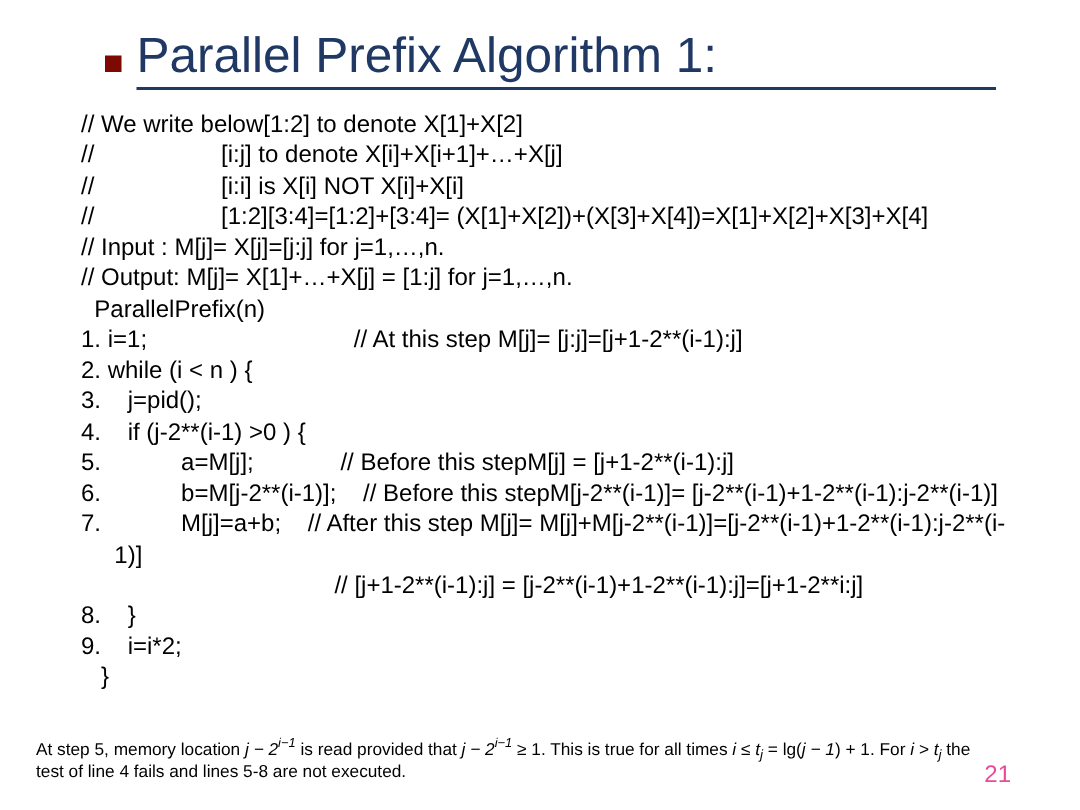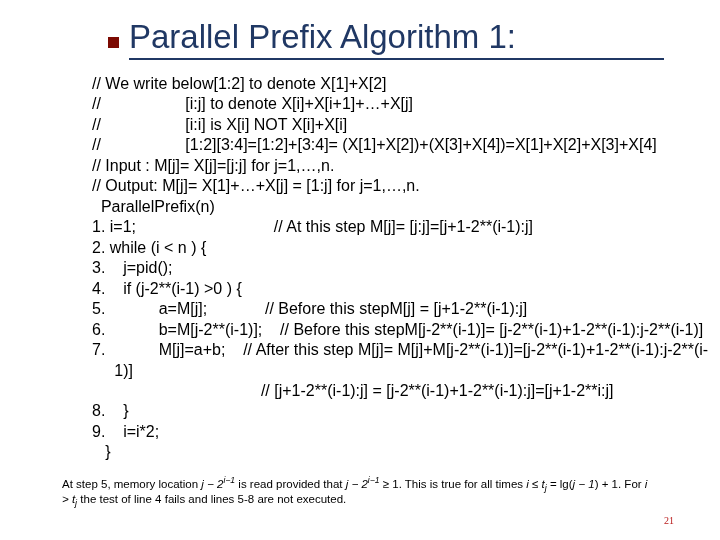--- a/index.html
+++ b/index.html
@@ -11,21 +11,21 @@
     font-family: "Verdana", "Geneva", sans-serif;
     color: #000000;
     overflow: hidden;
     position: relative;
   }
   .slide {
     position: relative;
     width: 692px;
     height: 540px;
     box-sizing: border-box;
-    padding: 18px 28px 0 108px;
+    padding: 18px 28px 0 70px;
   }
   .title-wrap {
     display: flex;
     align-items: flex-end;
     gap: 10px;
     margin-bottom: 6px;
   }
   .bullet {
     width: 11px;
     height: 11px;
@@ -49,31 +49,31 @@
     font-size: 16px;
     line-height: 1.28;
     white-space: pre;
     margin-top: 14px;
     margin-left: -16px;
   }
   .caption {
     font-family: "Tahoma", "Verdana", sans-serif;
     font-size: 11.5px;
     line-height: 1.35;
-    margin-top: 14px;
+    margin-top: 30px;
     margin-left: -46px;
     margin-right: 10px;
   }
   .pagenum {
     position: absolute;
     right: 18px;
     bottom: 14px;
-    font-family: Liberation Serif, serif;
-    font-size: 10px;
-    color: #b91c1c;
+    font-family: Liberation Sans, sans-serif;
+    font-size: 16px;
+    color: #ec4899;
   }
   sup { font-size: 0.75em; line-height: 0; }
   sub { font-size: 0.78em; line-height: 0; }
 </style>
 </head>
 <body>
 
 <div class="slide">
 
   <div class="title-wrap">

